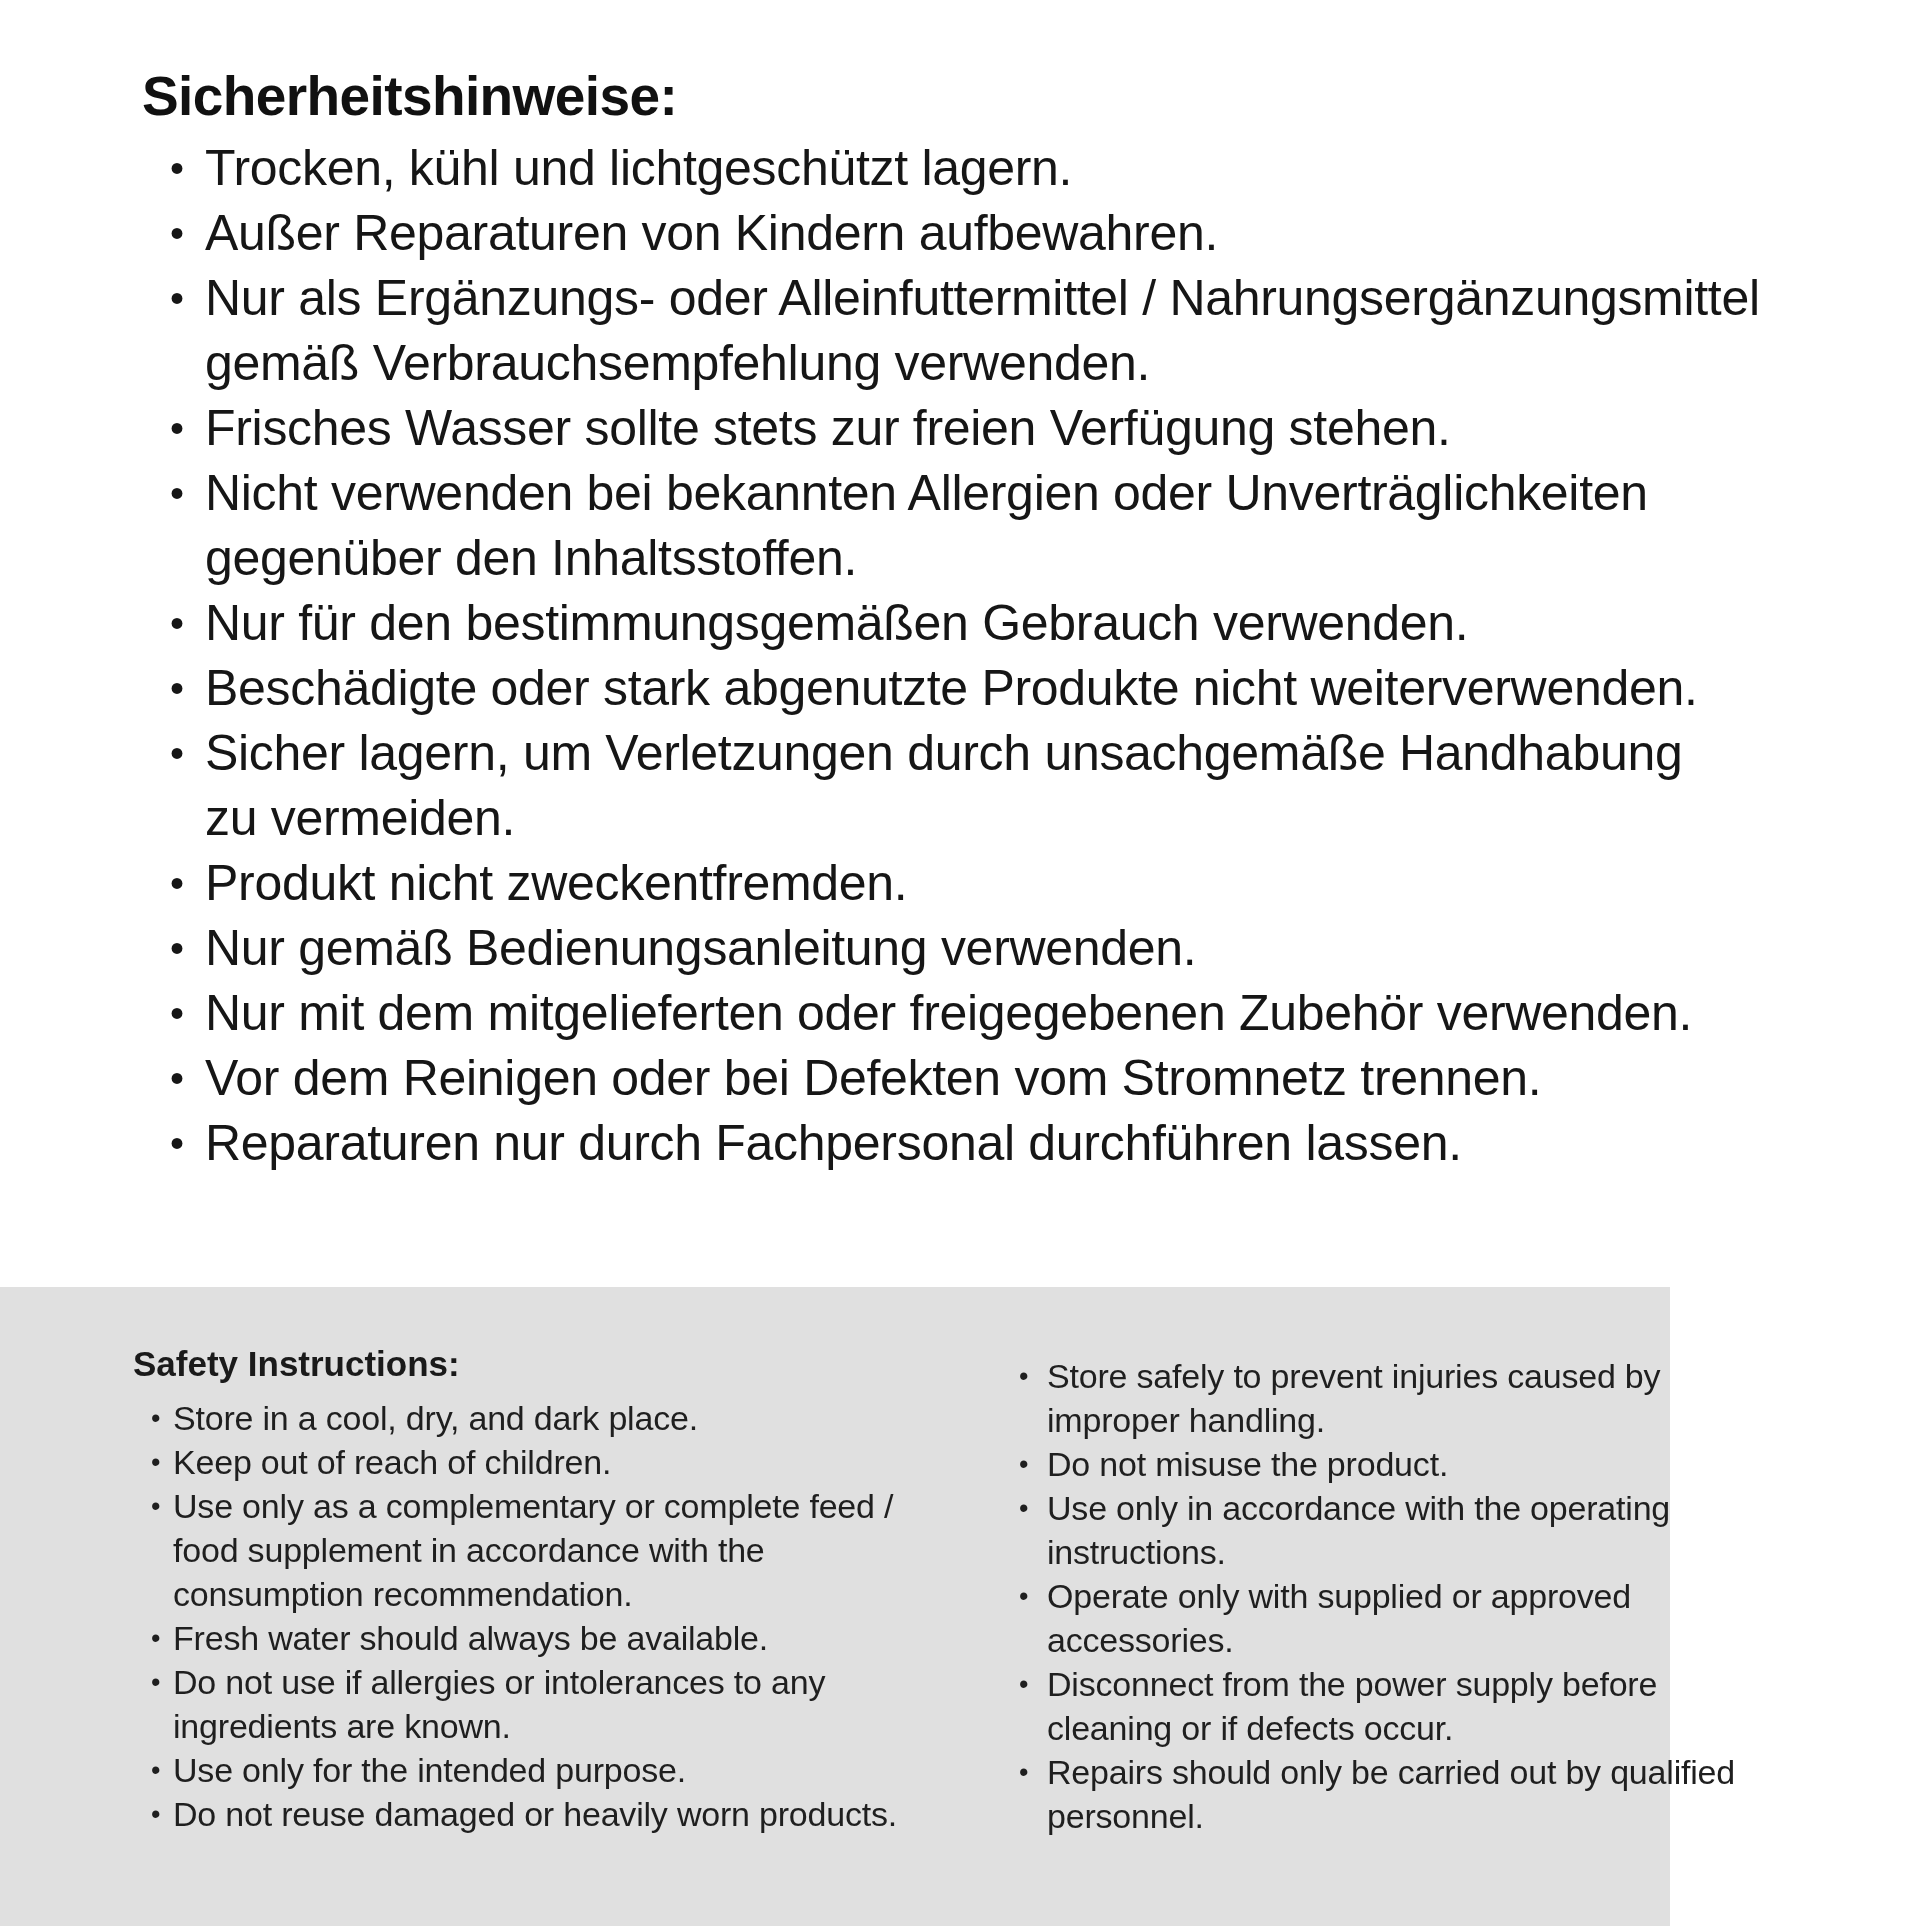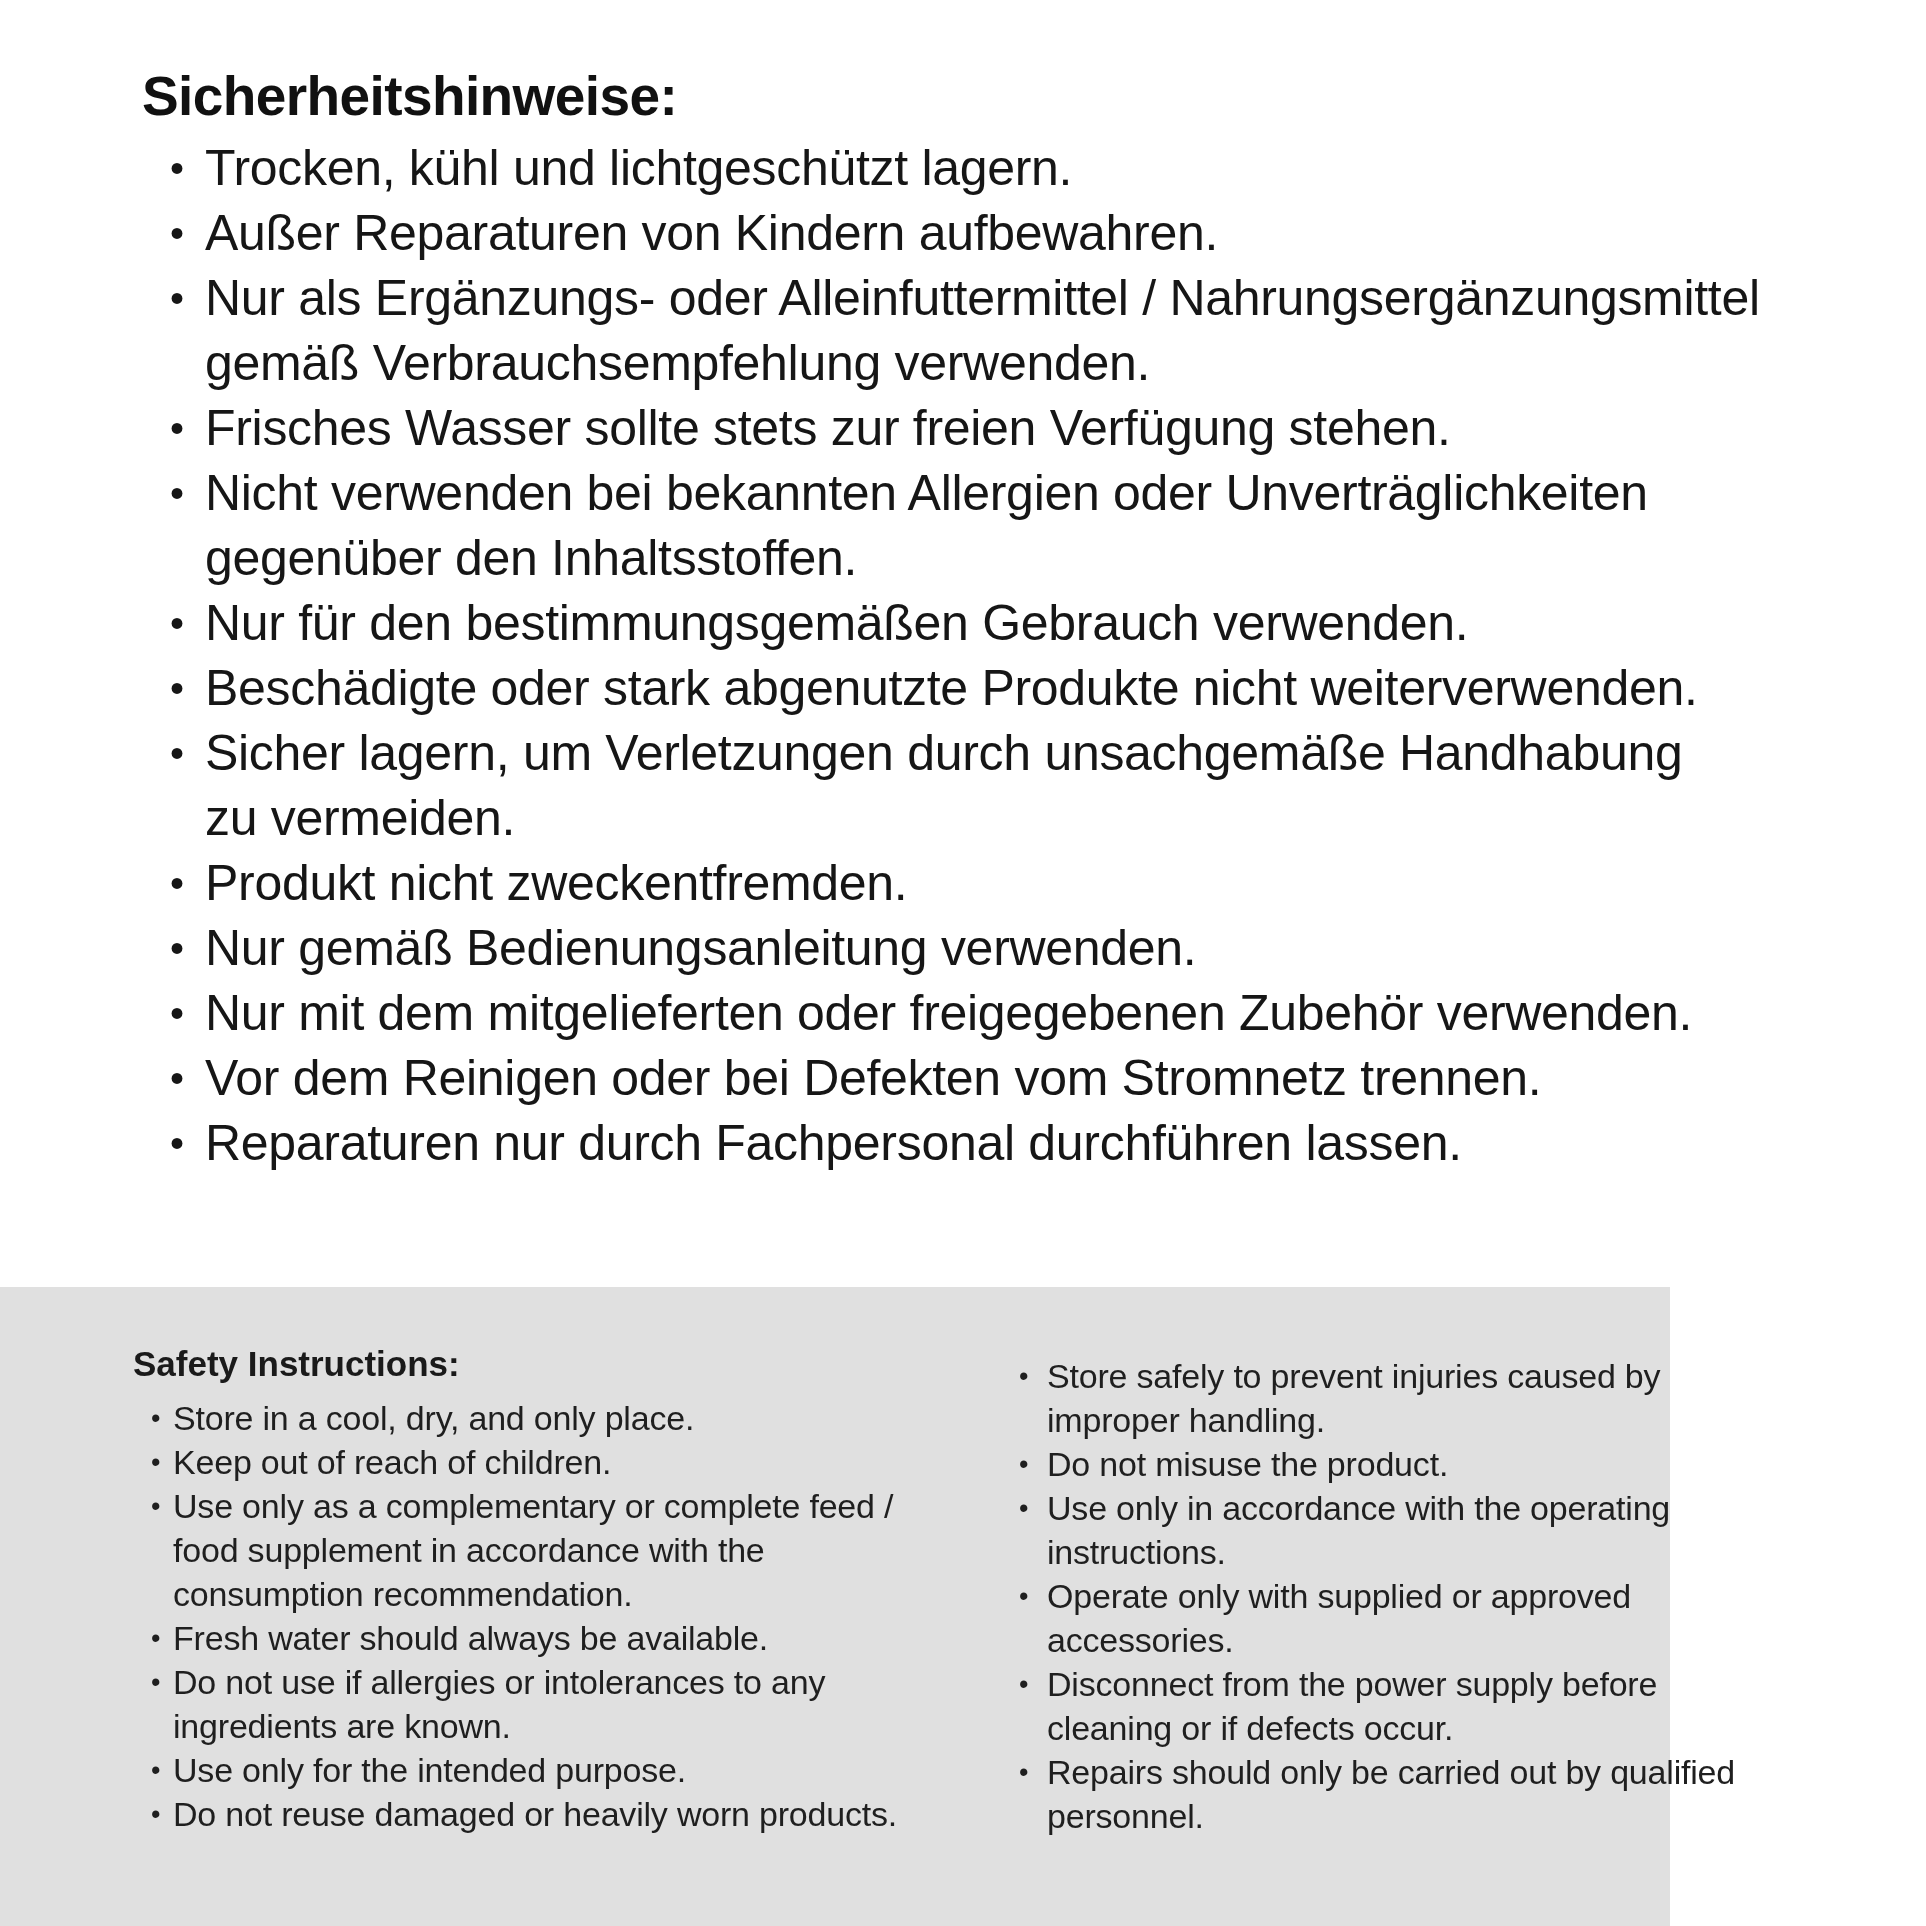--- a/index.html
+++ b/index.html
@@ -142,21 +142,21 @@
         <li>Nur gemäß Bedienungsanleitung verwenden.</li>
         <li>Nur mit dem mitgelieferten oder freigegebenen Zubehör verwenden.</li>
         <li>Vor dem Reinigen oder bei Defekten vom Stromnetz trennen.</li>
         <li>Reparaturen nur durch Fachpersonal durchführen lassen.</li>
       </ul>
   </section>
 
   <section class="en-section">
     <h2 class="en-title">Safety Instructions:</h2>
     <ul class="bullet-list en-list en-left-list">
-        <li>Store in a cool, dry, and only place.</li>
+        <li>Store in a cool, dry, and dark place.</li>
         <li>Keep out of reach of children.</li>
         <li>Use only as a complementary or complete feed /
 food supplement in accordance with the
 consumption recommendation.</li>
         <li>Fresh water should always be available.</li>
         <li>Do not use if allergies or intolerances to any
 ingredients are known.</li>
         <li>Use only for the intended purpose.</li>
         <li>Do not reuse damaged or heavily worn products.</li>
       </ul>

